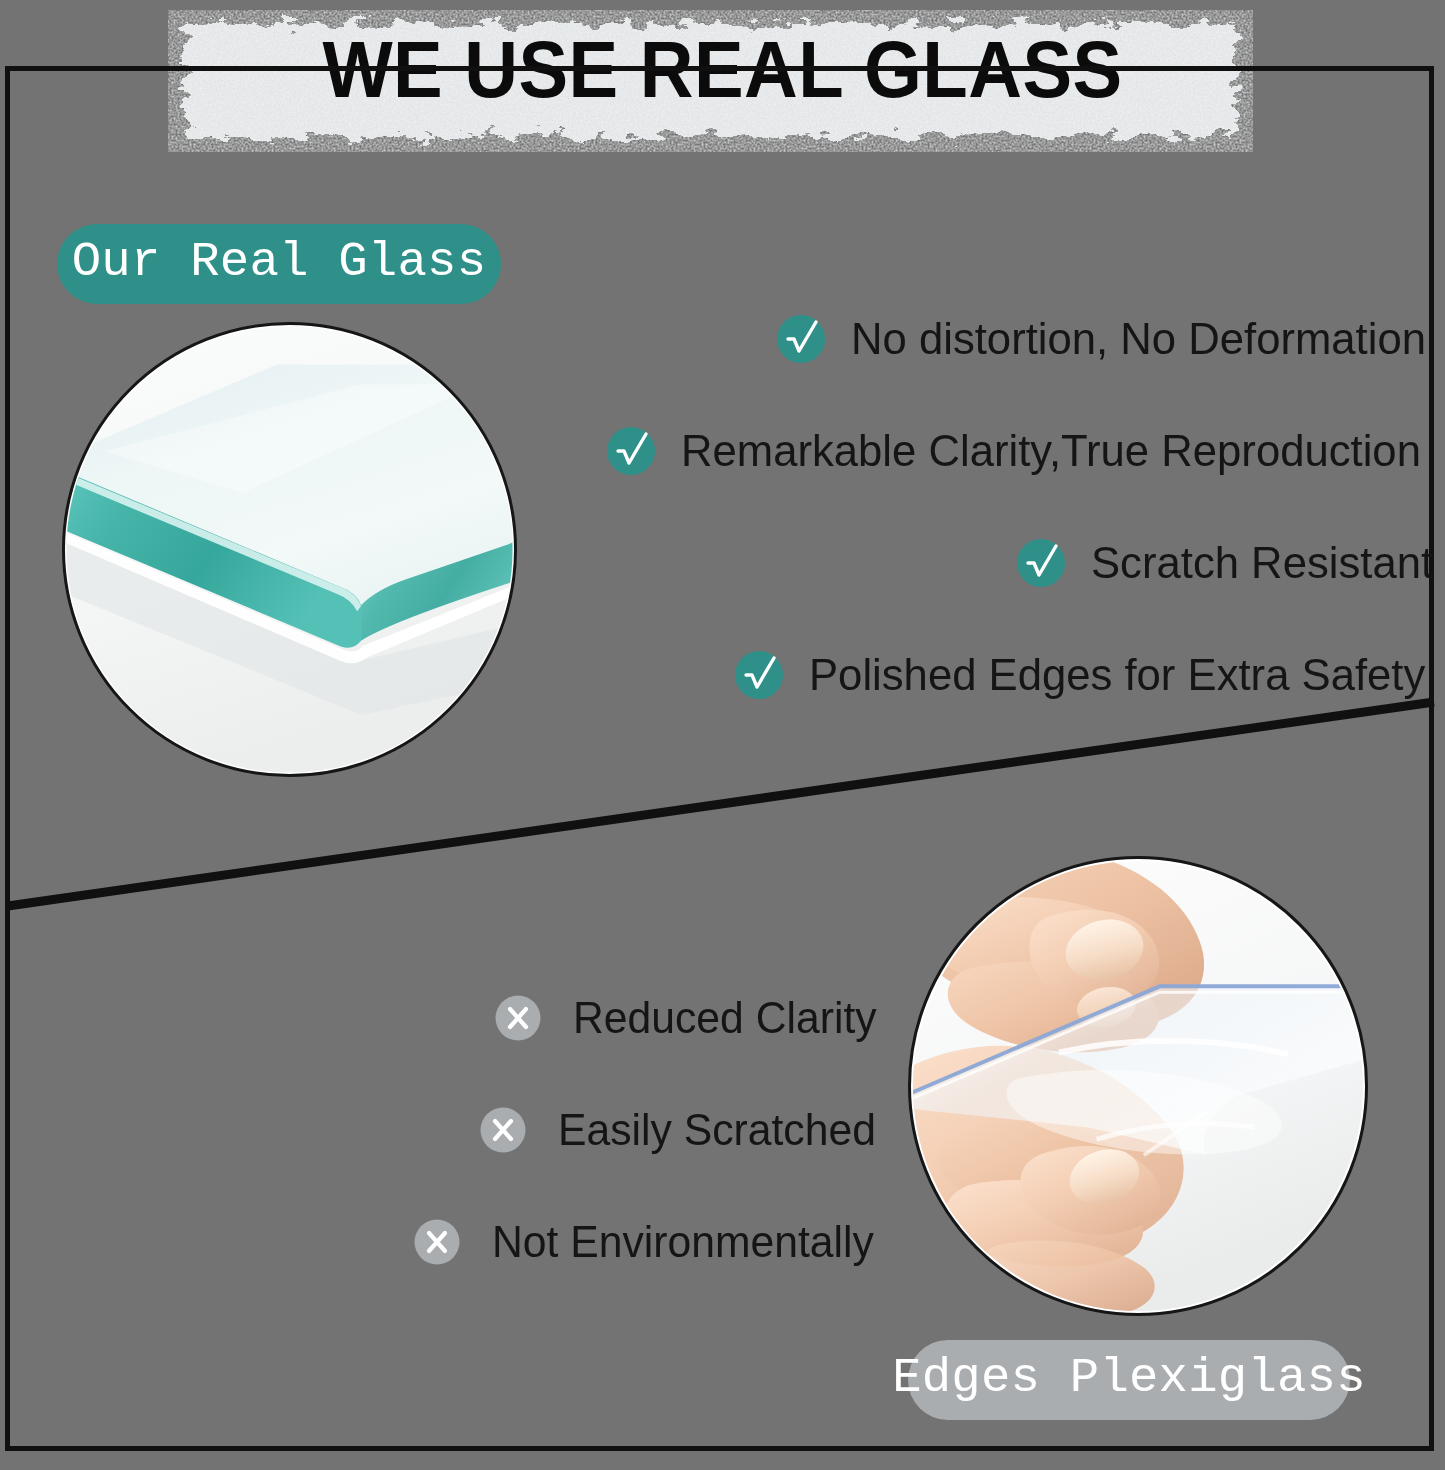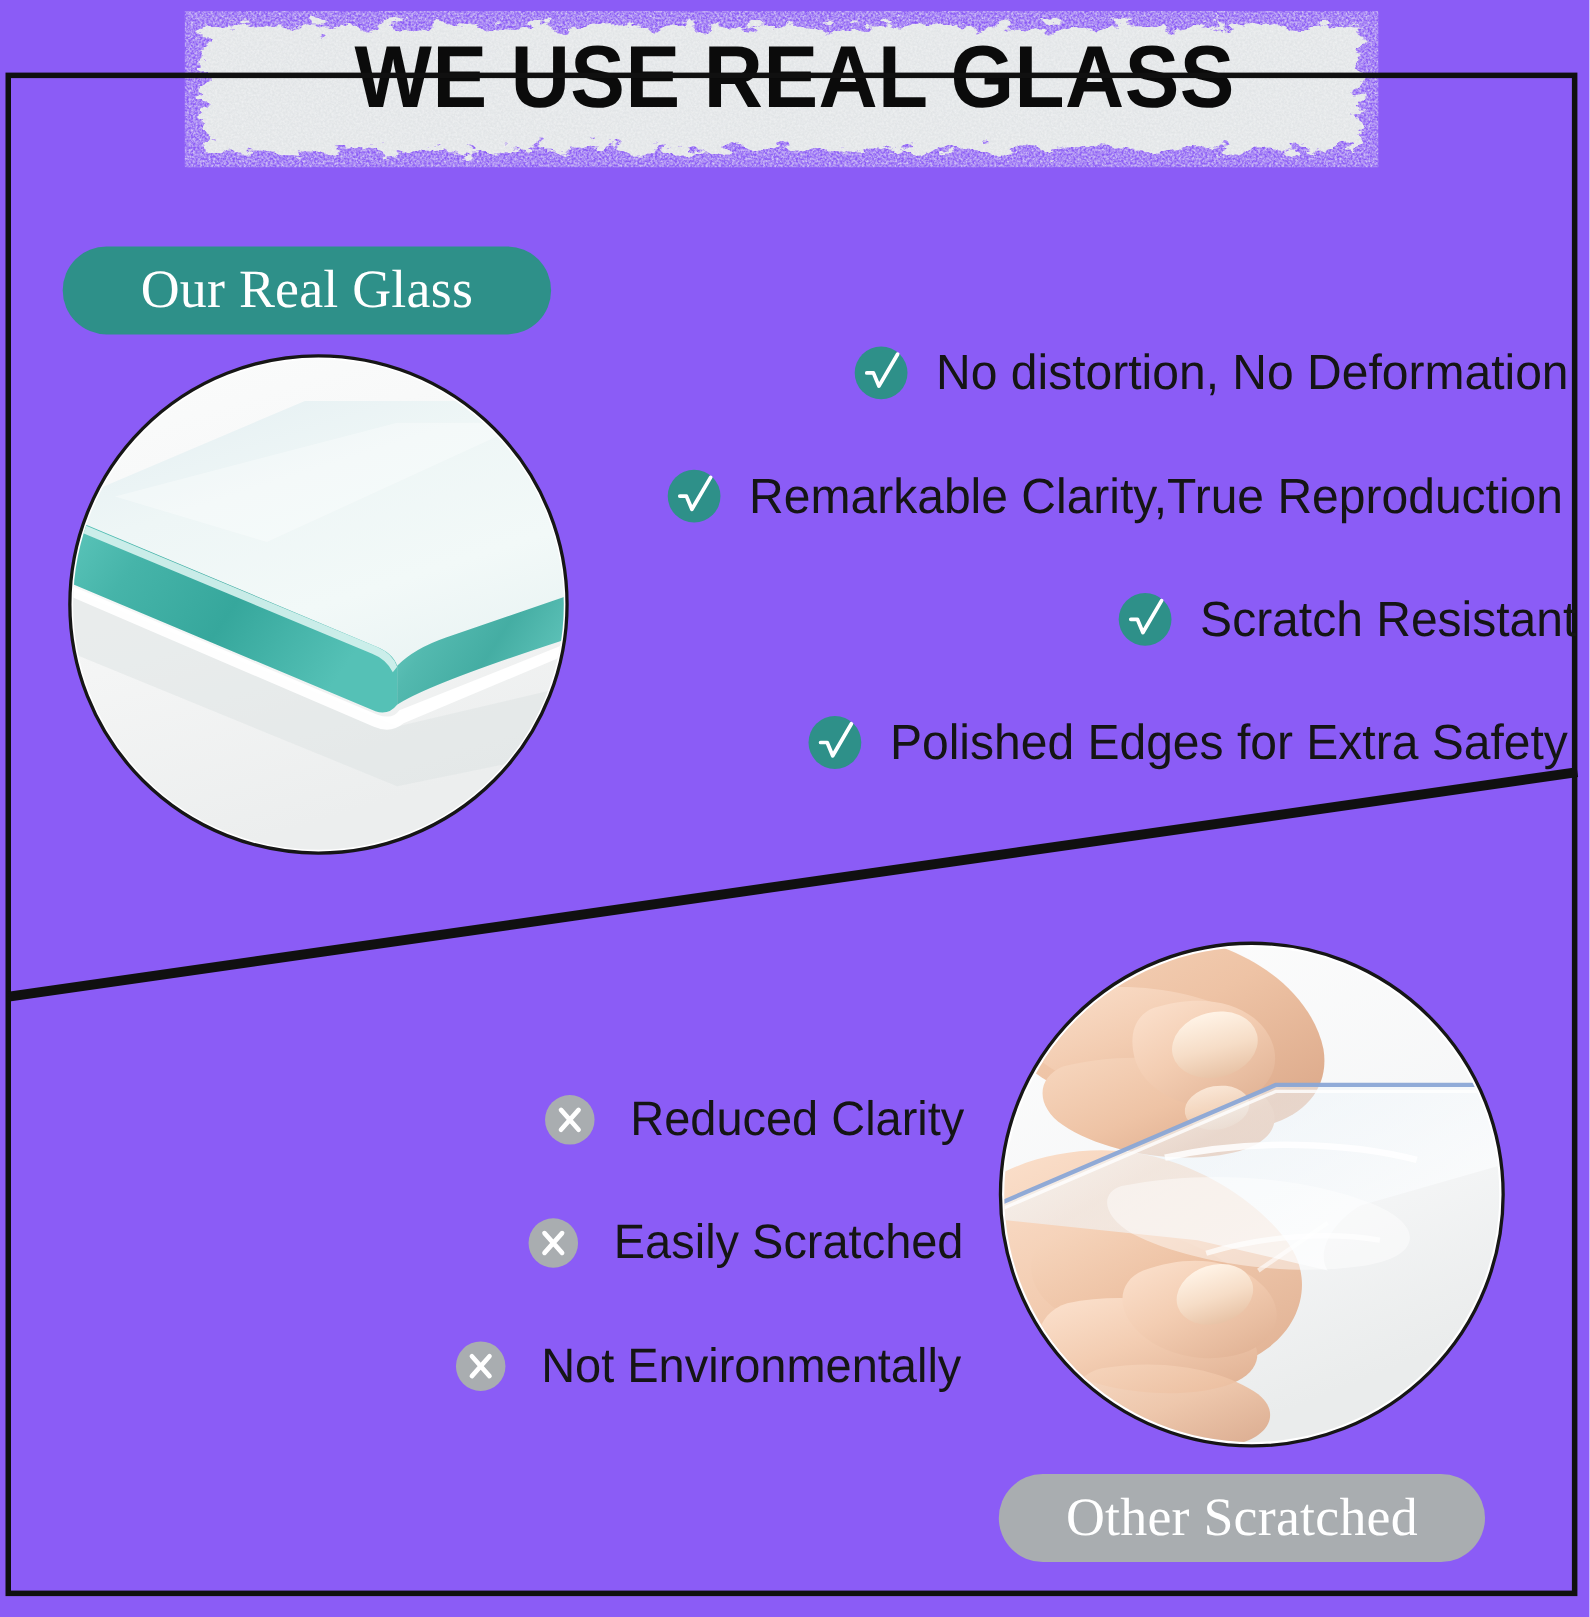--- a/index.html
+++ b/index.html
@@ -11,21 +11,21 @@
     width: 1445px;
     height: 1470px;
     font-family: "Liberation Sans", sans-serif;
     overflow: hidden;
   }
 
   #infographic {
     position: relative;
     width: 1445px;
     height: 1470px;
-    background: #8b5cf6;
+    background: #737373;
   }
 
   
   .frame {
     position: absolute;
     left: 5px;
     top: 66px;
     width: 1429px;
     height: 1385px;
     border: 5px solid #101010;
@@ -69,21 +69,21 @@
   }
 
   
   .pill {
     position: absolute;
     display: flex;
     align-items: center;
     justify-content: center;
     border-radius: 999px;
     color: #ffffff;
-    font-family: Liberation Serif, serif;
+    font-family: Liberation Mono, monospace;
     font-size: 49px;
     line-height: 1;
     letter-spacing: 0.2px;
     white-space: nowrap;
     box-sizing: border-box;
   }
   .pill-teal {
     left: 57px;
     top: 224px;
     width: 444px;
@@ -403,15 +403,15 @@
         <path d="M -30 250 L 252 129 L 466 129" fill="none" stroke="#8aa6d6" stroke-width="4" opacity="0.95"></path>
         <path d="M -30 256 L 252 135 L 466 135" fill="none" stroke="#ffffff" stroke-width="3" opacity="0.8"></path>
 
         <path d="M 150 196 C 230 178 320 182 382 198" fill="none" stroke="#ffffff" stroke-width="6" opacity="0.85"></path>
         <path d="M 188 284 C 240 268 300 264 348 272" fill="none" stroke="#ffffff" stroke-width="5" opacity="0.7"></path>
         <path d="M 236 300 L 300 256" fill="none" stroke="#ffffff" stroke-width="4" opacity="0.6"></path>
       </g>
     </svg>
   </div>
 
-  <div class="pill pill-gray">Other Scratched</div>
+  <div class="pill pill-gray">Edges Plexiglass</div>
 
 </div>
 
 </body></html>

